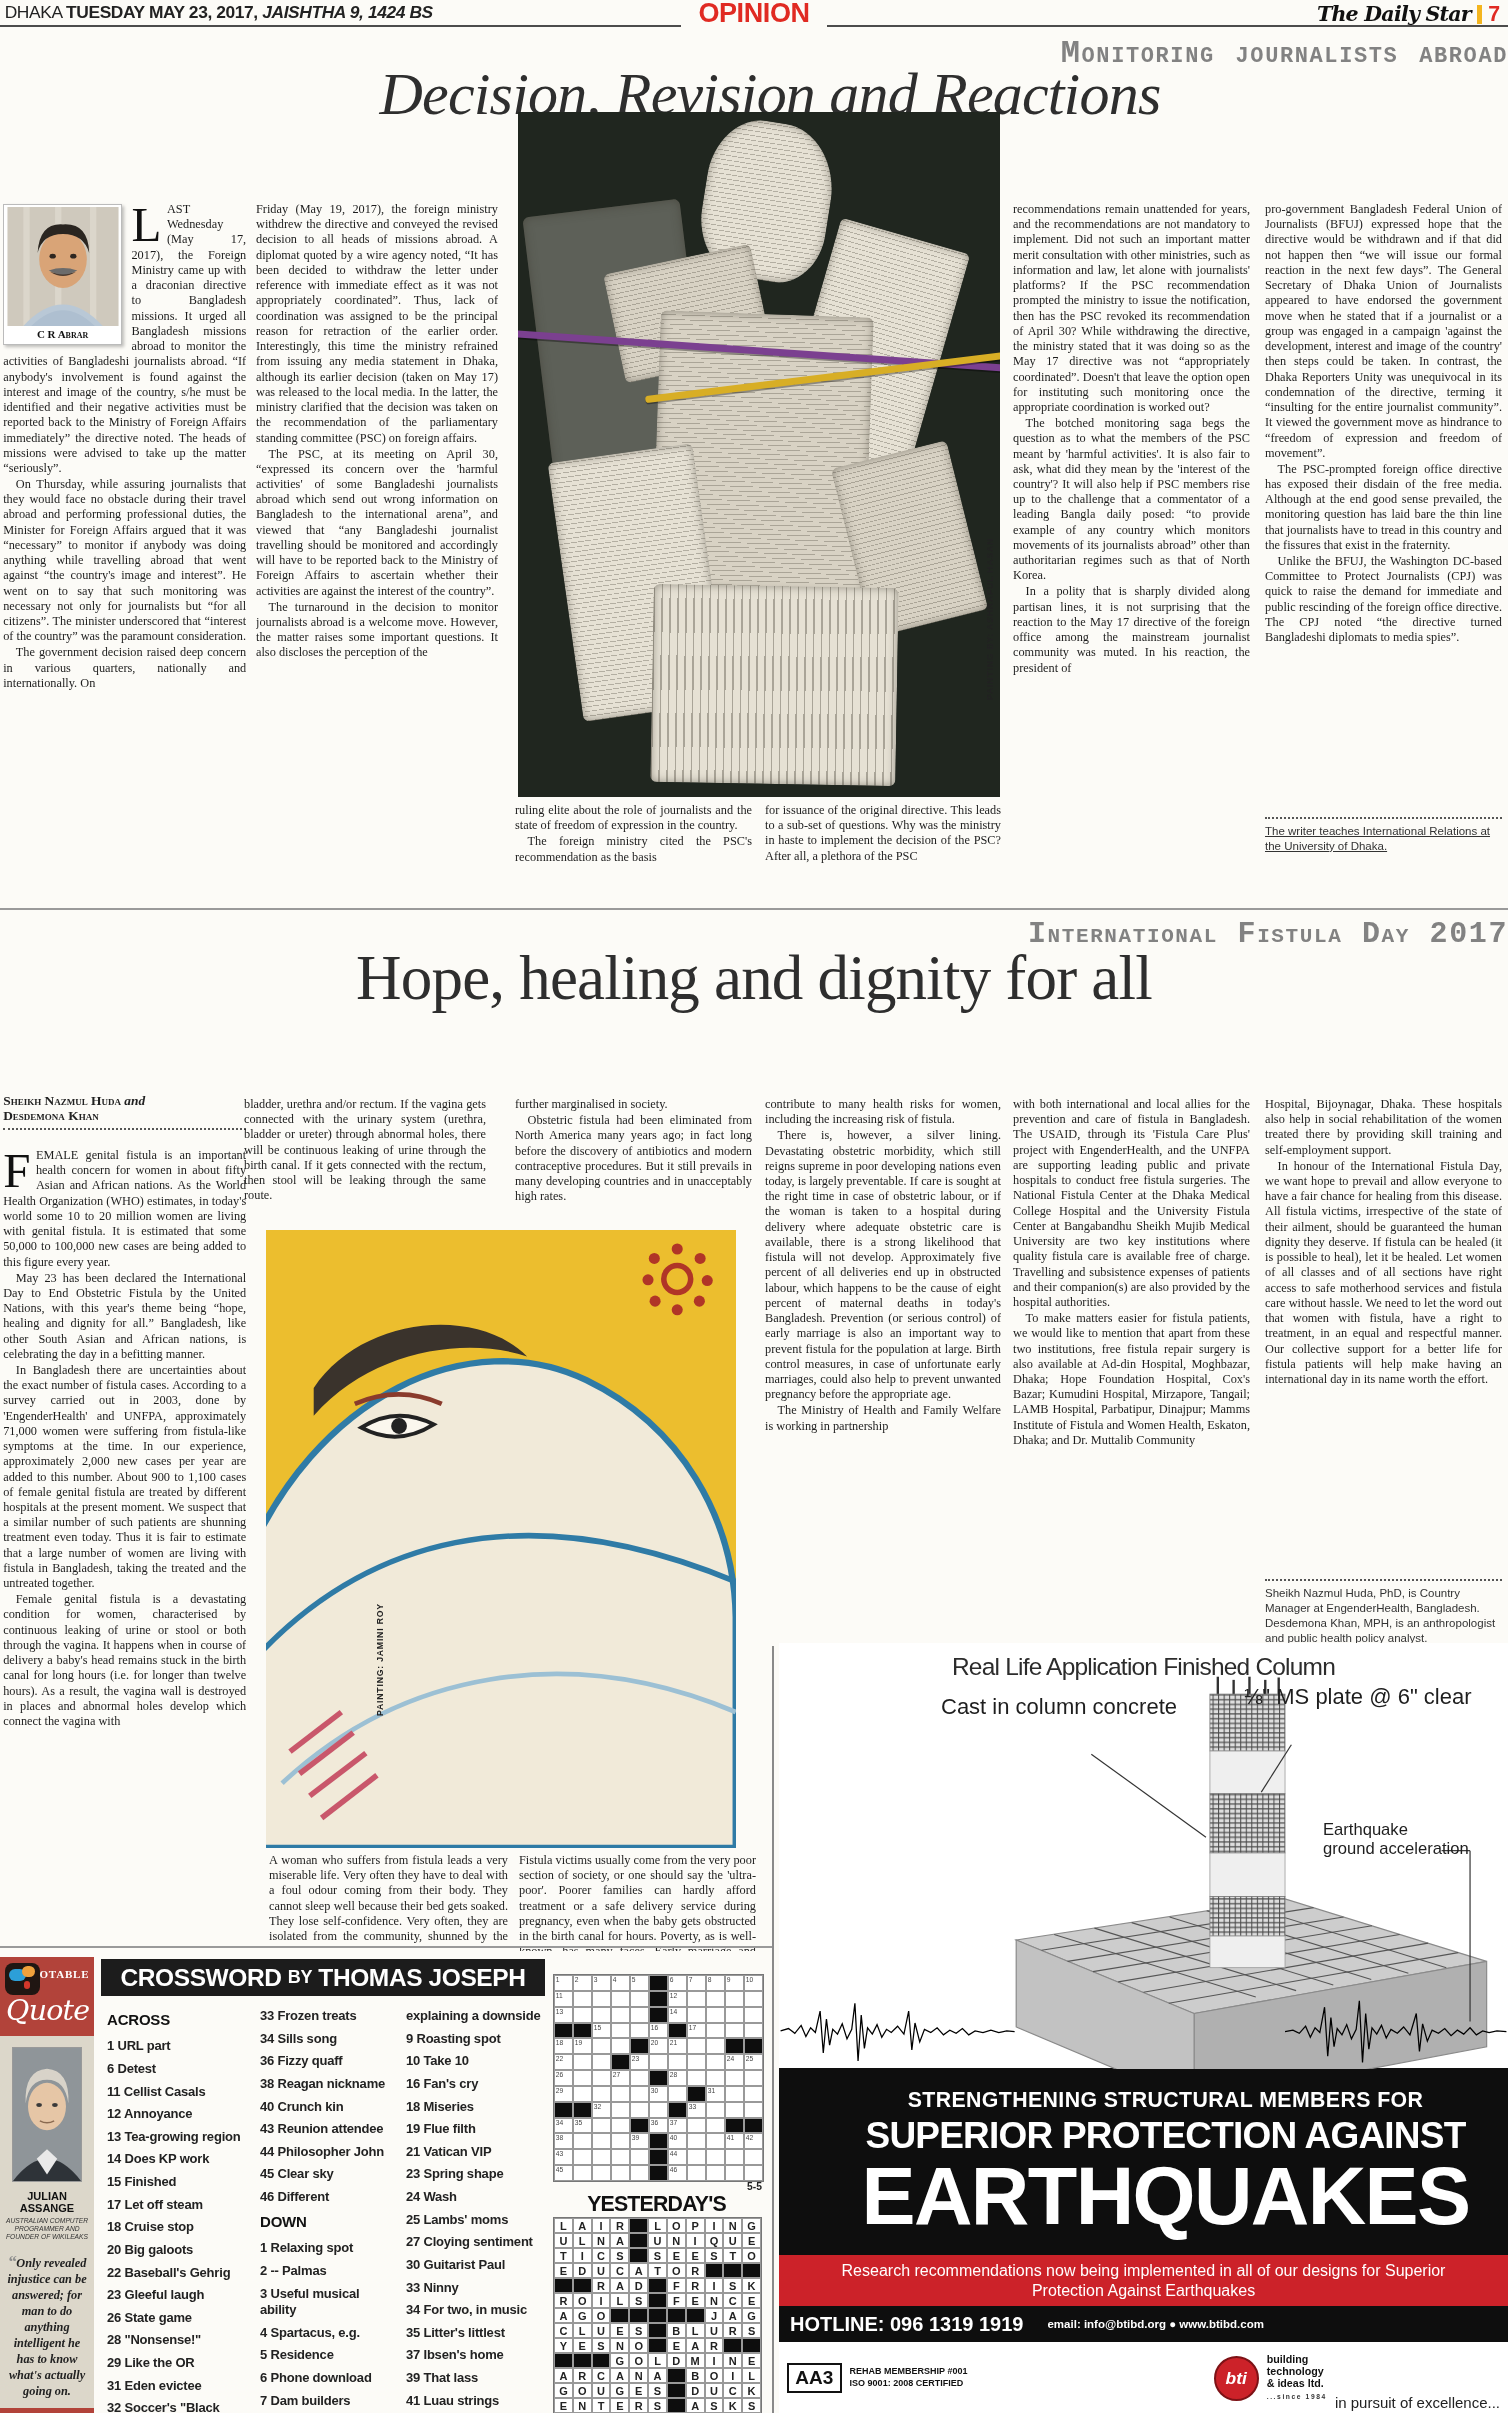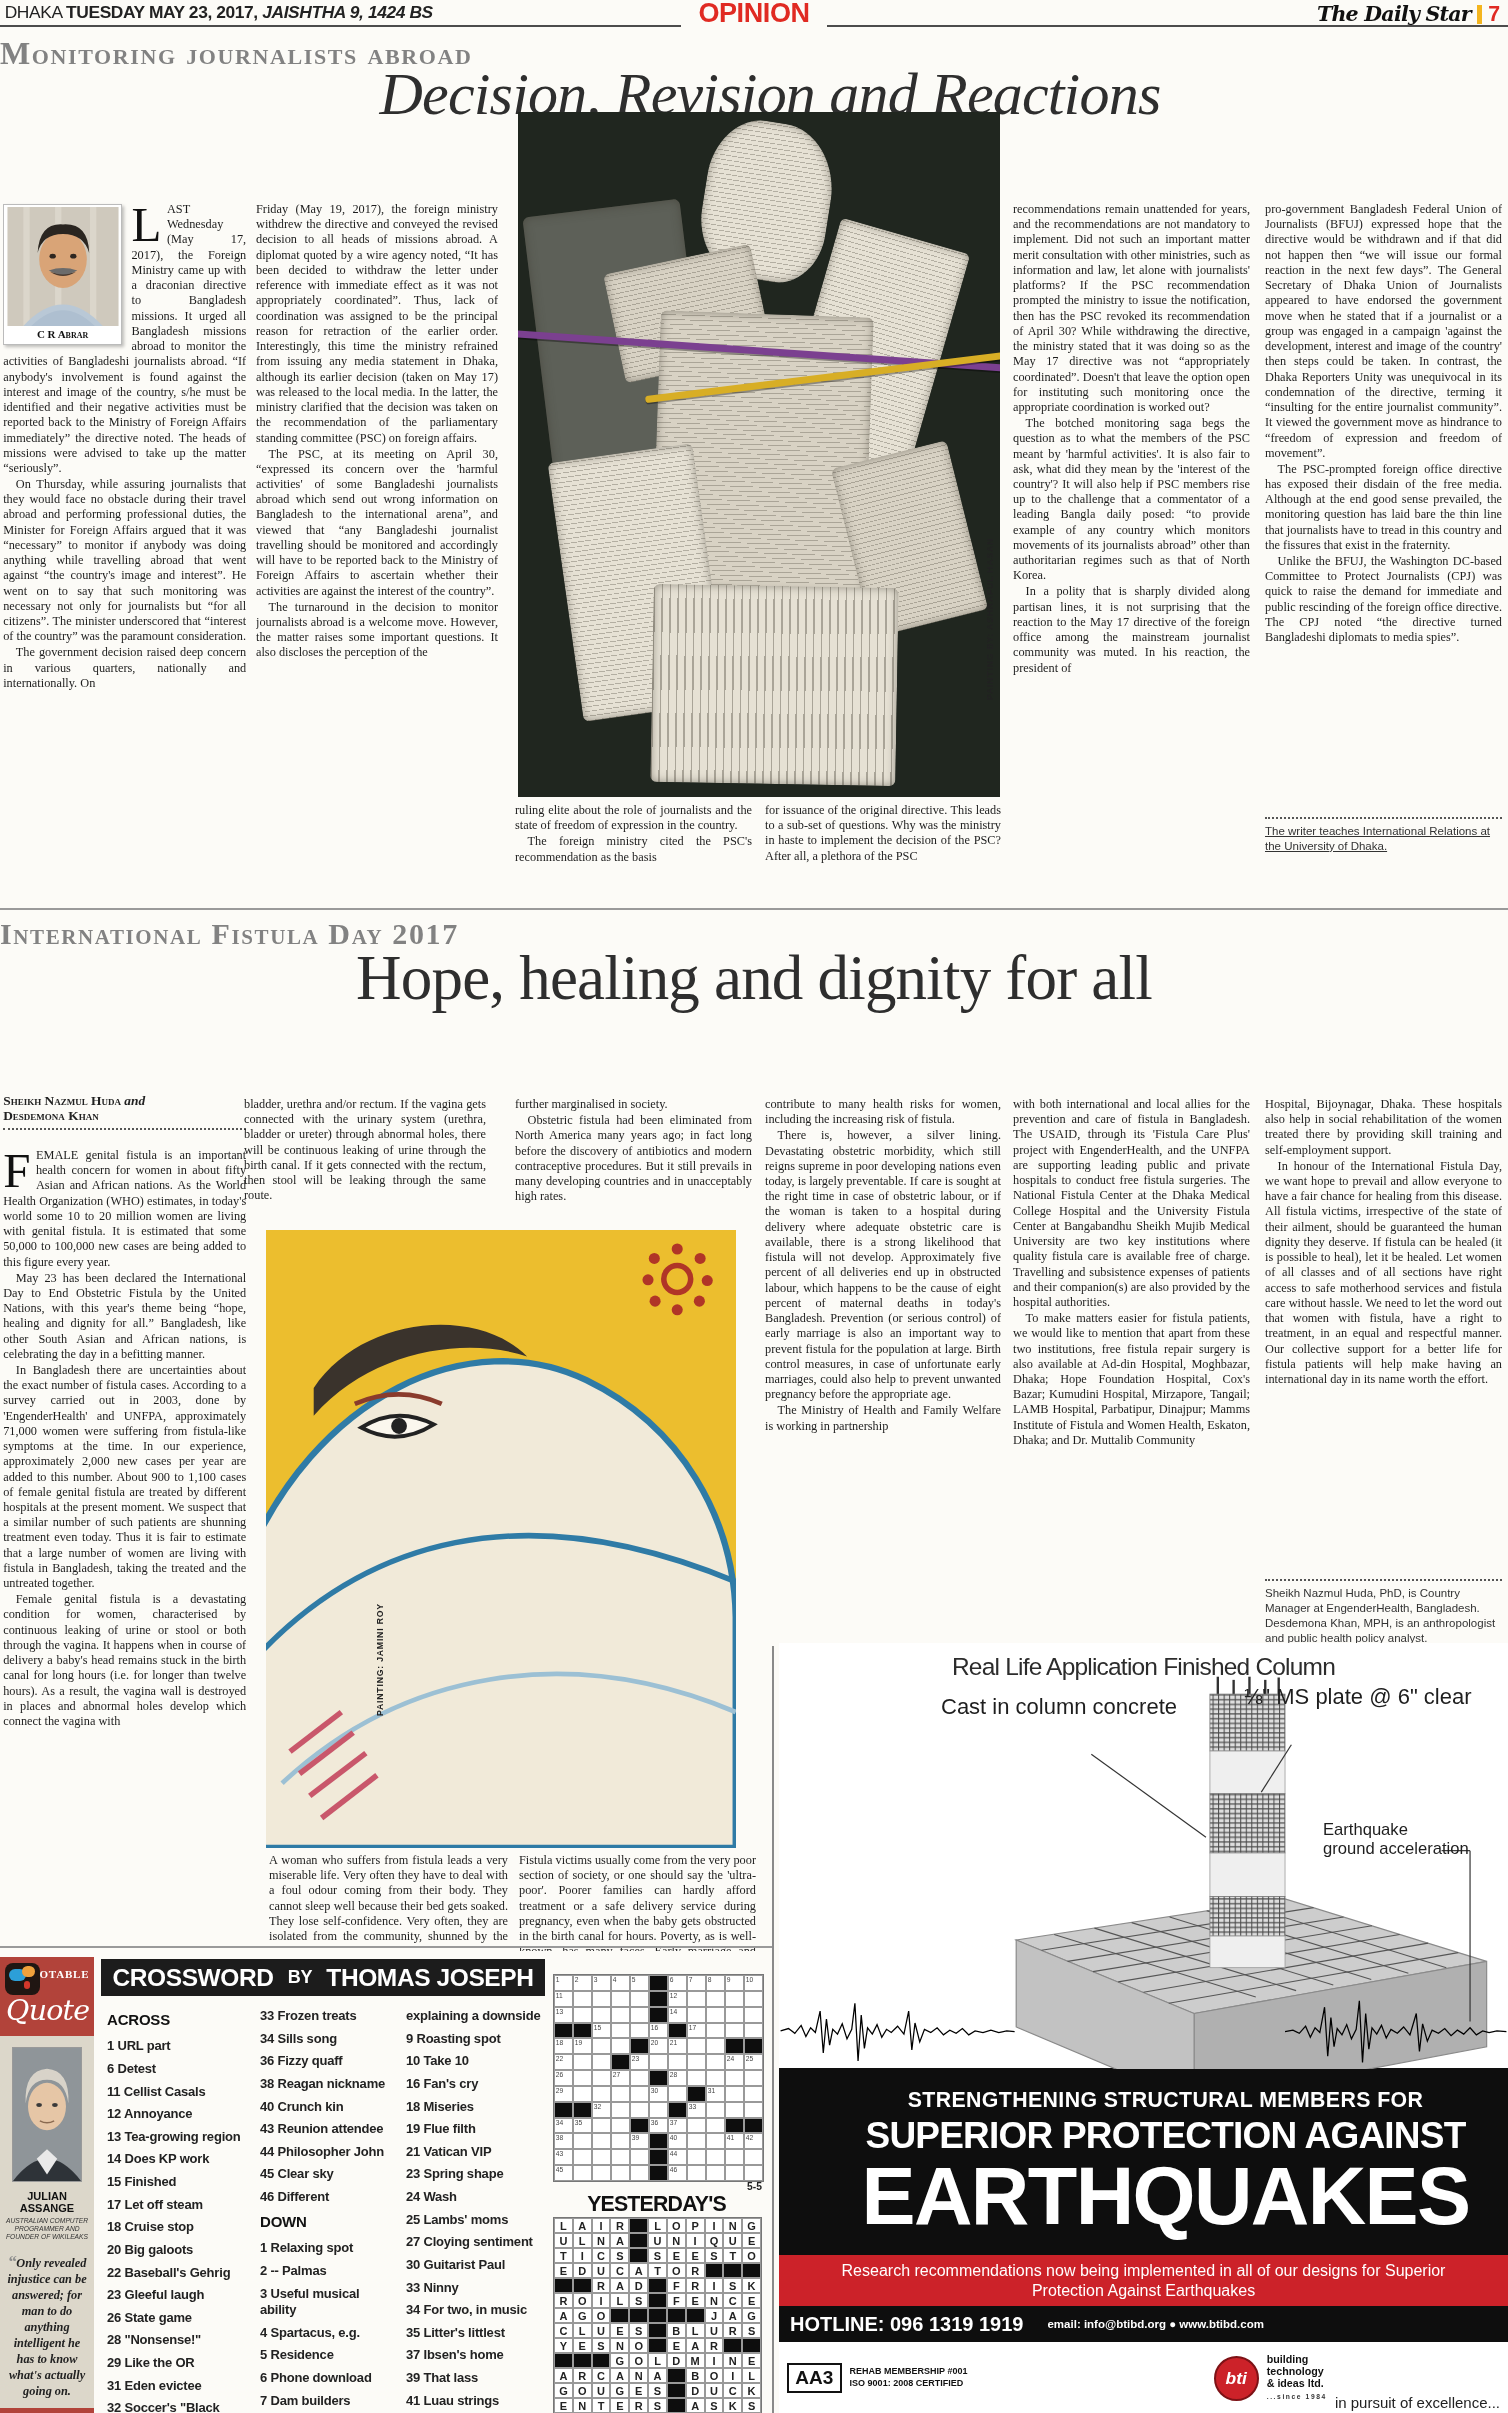--- a/index.html
+++ b/index.html
@@ -9,21 +9,21 @@
   .hdr-rule{position:absolute;top:24.5px;left:0;width:100%;height:2.4px;background:#4c4c4c;}
   .hdr-date{position:absolute;top:2.4px;left:4.7px;font-family:"Liberation Sans",sans-serif;font-size:17.4px;color:#222;letter-spacing:-0.4px;}
   .hdr-date b{font-weight:bold;}
   .hdr-date i{font-weight:bold;font-style:italic;}
   .hdr-opinion{position:absolute;top:-1.6px;left:50%;transform:translateX(-50%);font-family:"Liberation Sans",sans-serif;font-weight:900;font-size:27px;color:#e02a22;background:#fcfbf7;padding:0 17.4px;letter-spacing:-0.4px;}
   .hdr-brand{position:absolute;top:1.6px;right:8px;display:flex;align-items:center;gap:6.3px;}
   .brand-logo{font-family:"DejaVu Serif",serif;font-weight:bold;font-style:italic;font-size:20.6px;color:#111;letter-spacing:-0.8px;}
   .brand-bar{width:4.7px;height:19px;background:#f4b51e;}
   .brand-page{font-family:"Liberation Sans",sans-serif;font-weight:900;font-size:21.3px;color:#e02a22;}
   
-  .kicker{position:absolute;width:100%;text-align:left;font-variant:small-caps;color:#828282;font-size:32px;letter-spacing:1.6px;font-weight:bold;font-family:Liberation Serif, serif;}
+  .kicker{position:absolute;width:100%;text-align:right;font-variant:small-caps;color:#828282;font-size:32px;letter-spacing:1.6px;font-weight:bold;font-family:Liberation Mono, monospace;}
   .headline{position:absolute;width:100%;text-align:center;color:#2e2e2e;font-family:"Liberation Serif",serif;}
   .h1a{font-style:italic;font-size:60px;letter-spacing:-0.8px;}
   .h2a{font-size:63px;letter-spacing:-0.8px;}
   
   .col{position:absolute;overflow:hidden;text-align:justify;font-size:12.3px;line-height:1.24;color:#1d1d1d;}
   .col p{margin:0 0 0.8px 0;}
   .col p + p{text-indent:12.6px;}
   .dropcap{float:left;font-size:49px;line-height:0.82;padding:3.2px 5.5px 0 0;font-family:"Liberation Serif",serif;color:#111;}
   .authorpic{float:left;width:112px;margin:1.6px 9.5px 3.2px 0;border:0.8px solid #bbb;background:#fff;box-shadow:1.6px 1.6px 3.2px rgba(0,0,0,.25);padding:2.4px;}
   .authorpic svg{display:block;width:100%;height:119px;}
@@ -273,21 +273,21 @@
         <ellipse cx="53" cy="72" rx="3.5" ry="2.5" fill="#3a3a3a"></ellipse>
       <path d="M34 92 Q43 97 52 92" fill="none" stroke="#8a6a50" stroke-width="2"></path>
     </svg>
   </div>
   <div class="qname">JULIAN ASSANGE</div>
   <div class="qbio">Australian computer programmer and founder of WikiLeaks</div>
   <div class="qtext"><span class="qmark">“</span><span>Only revealed injustice can be answered; for man to do anything intelligent he has to know what's actually going on.</span></div>
   <div class="qredstrip"></div>
 </div>
 
-<div class="cwbar" style="left:101px;top:1959px;width:444px;height:37px;gap:8px;">
+<div class="cwbar" style="left:101px;top:1959px;width:444px;height:37px;">
   <span class="t1">CROSSWORD</span>
   <span class="t2">BY</span>
   <span class="t3">THOMAS JOSEPH</span>
 </div>
 <div class="cwcol" style="left:107px;top:2008px;width:145px;height:406px;overflow:hidden;">
     <div class="clue-head">ACROSS</div>
     <p>1 URL part</p>
     <p>6 Detest</p>
     <p>11 Cellist Casals</p>
     <p>12 Annoyance</p>

